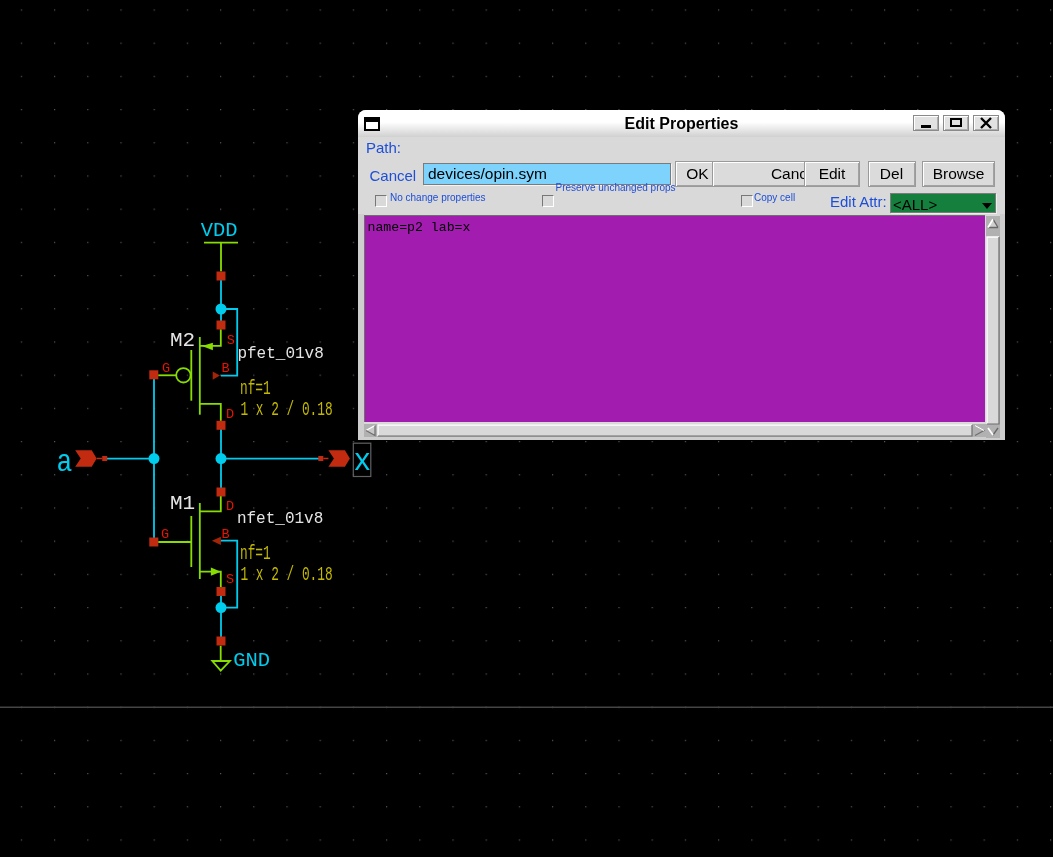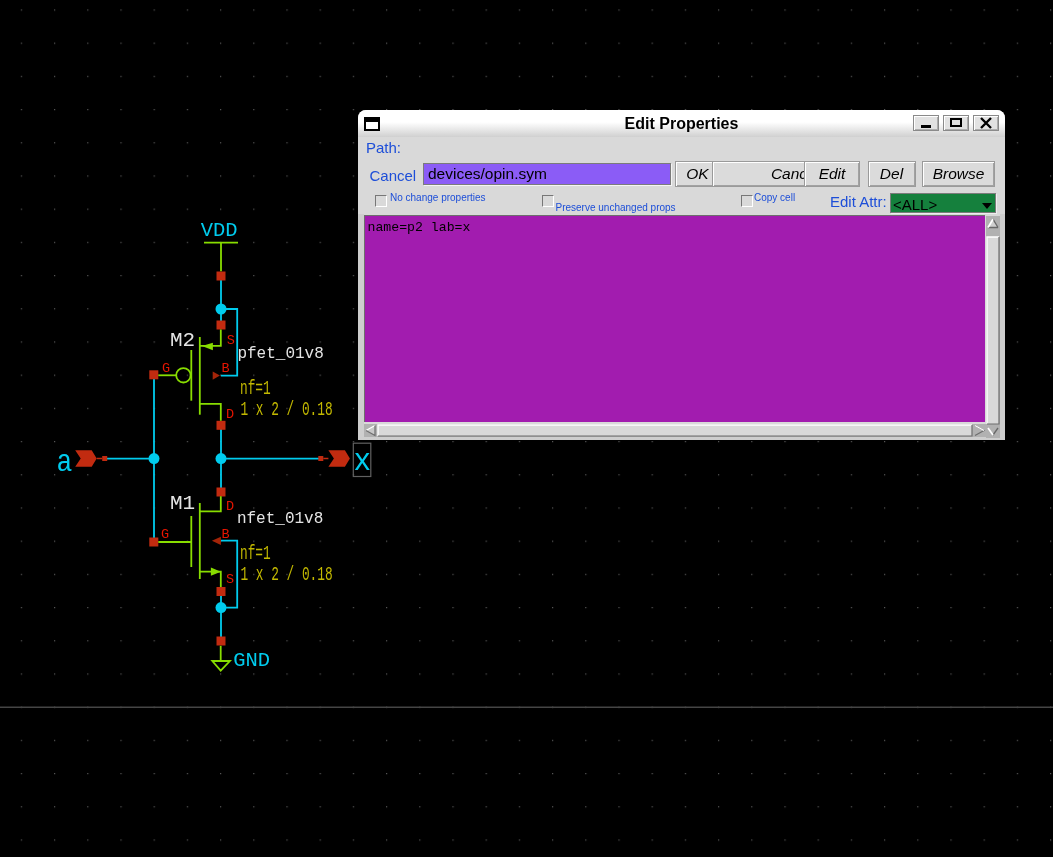--- a/index.html
+++ b/index.html
@@ -5,22 +5,22 @@
   html,body{margin:0;padding:0;background:#000;width:1053px;height:857px;overflow:hidden;}
   #canvas{position:absolute;left:0;top:0;width:1053px;height:857px;}
   #dlg{position:absolute;left:358px;top:70px;width:647px;height:330px;background:#d9d9d9;border-radius:8px 8px 0 0;font-family:"Liberation Sans",sans-serif;margin-top:40px;}
   #titlebar{position:absolute;left:0;top:0;width:100%;height:27px;border-radius:8px 8px 0 0;background:linear-gradient(#ffffff 0%,#ffffff 45%,#d0d0d0 100%);}
   #ticon{position:absolute;left:6px;top:7px;width:12px;height:7px;background:#fff;border:2px solid #000;border-top-width:5px;}
   #ttext{position:absolute;left:0;top:4.5px;width:100%;text-align:center;font-size:16px;font-weight:bold;color:#000;}
   .wbtn{position:absolute;top:5px;width:24px;height:14px;background:#e2e2e2;border:1px solid #8a8a8a;box-shadow:inset 1px 1px 0 #ffffff,inset -1px -1px 0 #adadad;}
   .lbl{position:absolute;font-size:15px;color:#1d4ed8;white-space:pre;}
   .cbl{font-size:10px;}
   #pathbox{position:absolute;left:44.5px;top:27.5px;width:315px;height:15px;border:1px solid #858585;font-size:15px;line-height:15px;padding:0 0 0 3px;white-space:pre;}
-  #symentry{position:absolute;left:65px;top:53px;width:242px;height:20px;background:#8b5cf6;border:1px solid #7b7b7b;box-shadow:1px 1px 0 #f4f4f4;font-size:15.5px;line-height:20px;padding-left:4px;white-space:pre;}
-  .btn{position:absolute;top:50.5px;height:24px;background:#dbdbdb;border:1px solid #9a9a9a;box-shadow:inset 1px 1px 0 #ffffff,inset -1px -1px 0 #a2a2a2;font-size:15.5px;text-align:center;line-height:24px;color:#000;font-style:italic;}
+  #symentry{position:absolute;left:65px;top:53px;width:242px;height:20px;background:#7dd3fc;border:1px solid #7b7b7b;box-shadow:1px 1px 0 #f4f4f4;font-size:15.5px;line-height:20px;padding-left:4px;white-space:pre;}
+  .btn{position:absolute;top:50.5px;height:24px;background:#dbdbdb;border:1px solid #9a9a9a;box-shadow:inset 1px 1px 0 #ffffff,inset -1px -1px 0 #a2a2a2;font-size:15.5px;text-align:center;line-height:24px;color:#000;}
   .cb{position:absolute;top:85px;width:10px;height:10px;background:#d9d9d9;border-style:solid;border-width:1px;border-color:#777 #fff #fff #777;}
   #combo{position:absolute;left:532px;top:83px;width:104px;height:18px;background:#15803d;border:1px solid #7b7b7b;box-shadow:1px 1px 0 #eee;}
   #combo .t{position:absolute;left:2px;top:1.5px;font-size:15px;}
   #combo .arr{position:absolute;right:3px;bottom:3px;width:0;height:0;border-left:5.5px solid transparent;border-right:5.5px solid transparent;border-top:6px solid #000;}
   #txtarea{position:absolute;left:6px;top:104.6px;width:620px;height:206.5px;background:#a21caf;border-top:1px solid #6e6e6e;border-left:1px solid #6e6e6e;font-family:"Liberation Mono",monospace;font-size:13.2px;color:#000;}
   #txtarea .tx{position:absolute;left:2.5px;top:4px;white-space:pre;}
 </style>
 </head>
 <body>
 <svg id="canvas" width="1053" height="857">
@@ -149,21 +149,21 @@
   <div class="lbl" style="left:11.5px;top:57px;">Cancel</div>
   <div id="symentry">devices/opin.sym</div>
   <div class="btn" style="left:316.5px;width:44px;">OK</div>
   <div class="btn" style="left:354px;width:68px;padding-left:48px;">Cancel</div>
   <div class="btn" style="left:446px;width:54px;">Edit</div>
   <div class="btn" style="left:509.5px;width:46px;">Del</div>
   <div class="btn" style="left:564px;width:71px;">Browse</div>
   <div class="cb" style="left:17px;"></div>
   <div class="lbl cbl" style="left:32px;top:82.3px;">No change properties</div>
   <div class="cb" style="left:183.5px;"></div>
-  <div class="lbl cbl" style="left:197.5px;top:92px;">Preserve unchanged props</div>
+  <div class="lbl cbl" style="left:197.5px;top:72px;">Preserve unchanged props</div>
   <div class="cb" style="left:382.5px;"></div>
   <div class="lbl cbl" style="left:396px;top:82.3px;">Copy cell</div>
   <div class="lbl" style="left:472px;top:83px;">Edit Attr:</div>
   <div id="combo">
       <span class="t">&lt;ALL&gt;</span>
       <span class="arr"></span>
     </div>
   <div style="position:absolute;left:0;top:104px;width:6px;height:226px;background:#cecece;"></div>
   <div style="position:absolute;right:0;top:104px;width:5px;height:226px;background:#cecece;"></div>
   <div style="position:absolute;left:0;top:326.5px;width:647px;height:3.5px;background:#cecece;"></div>

